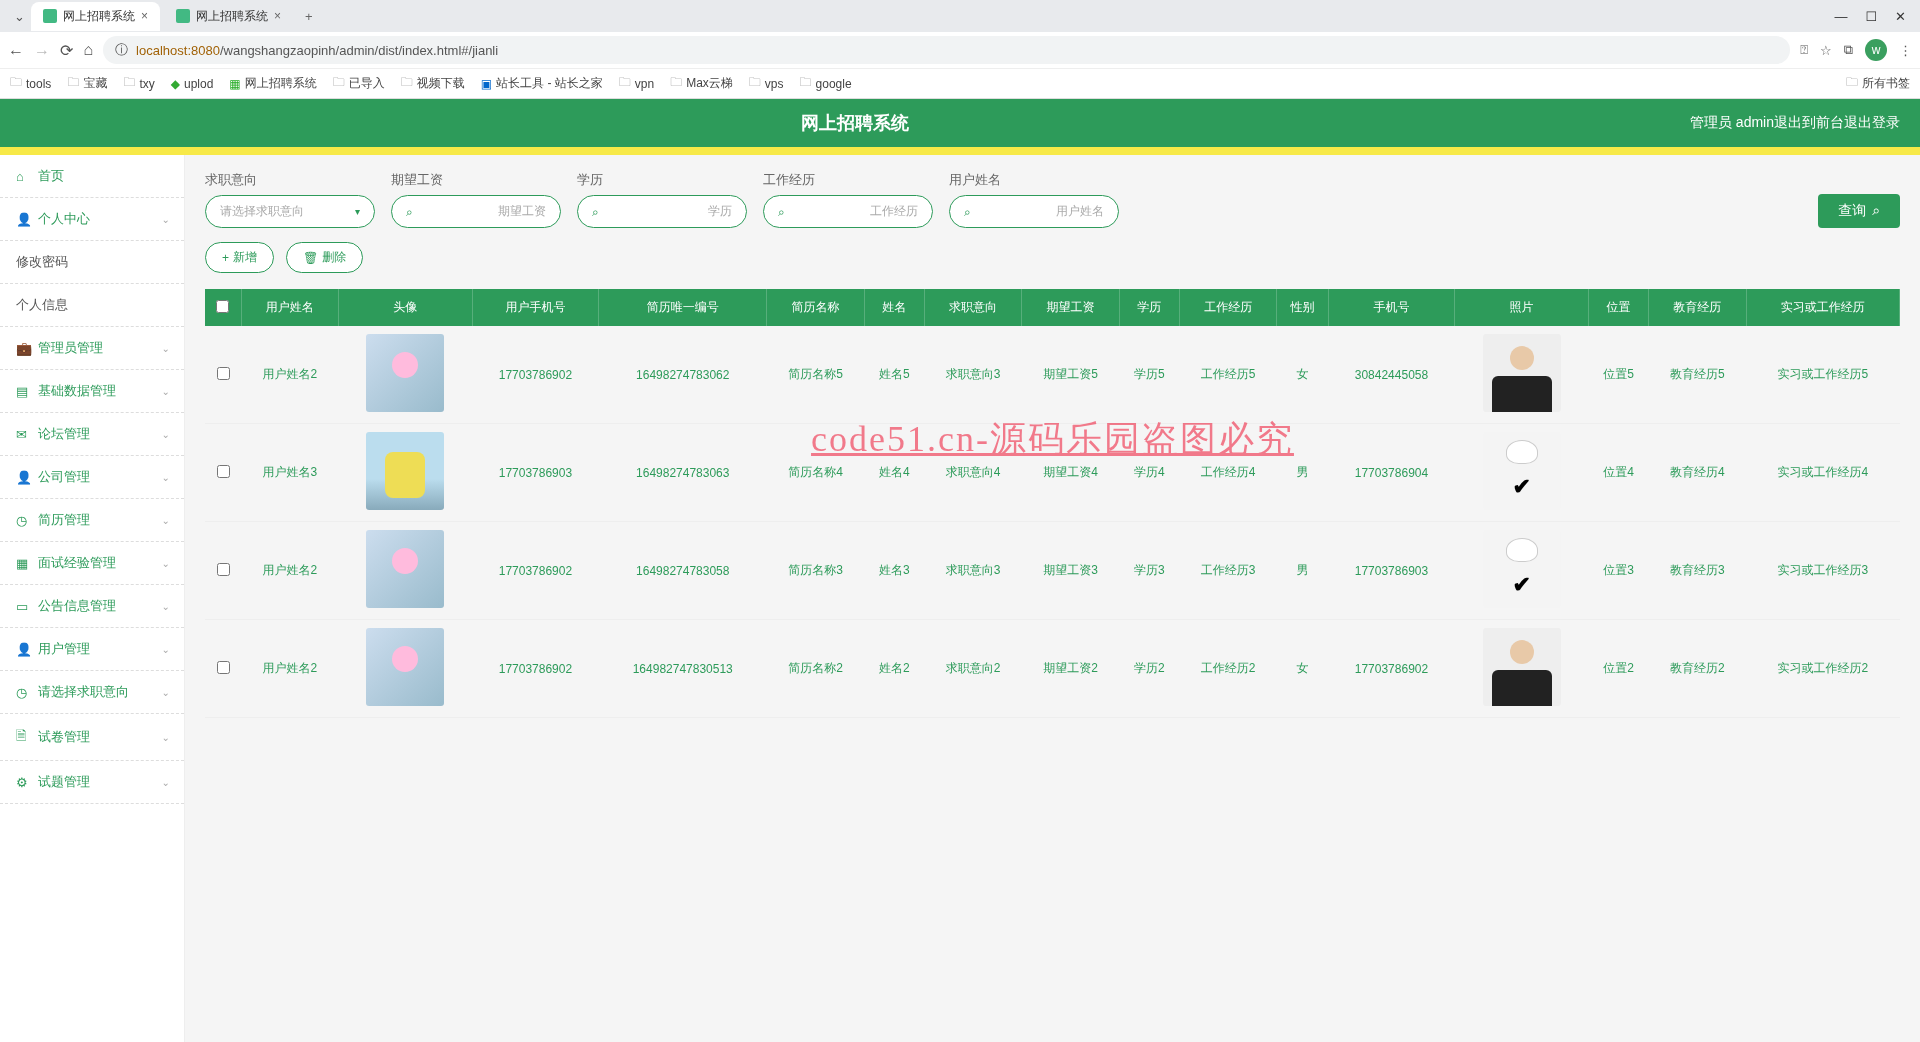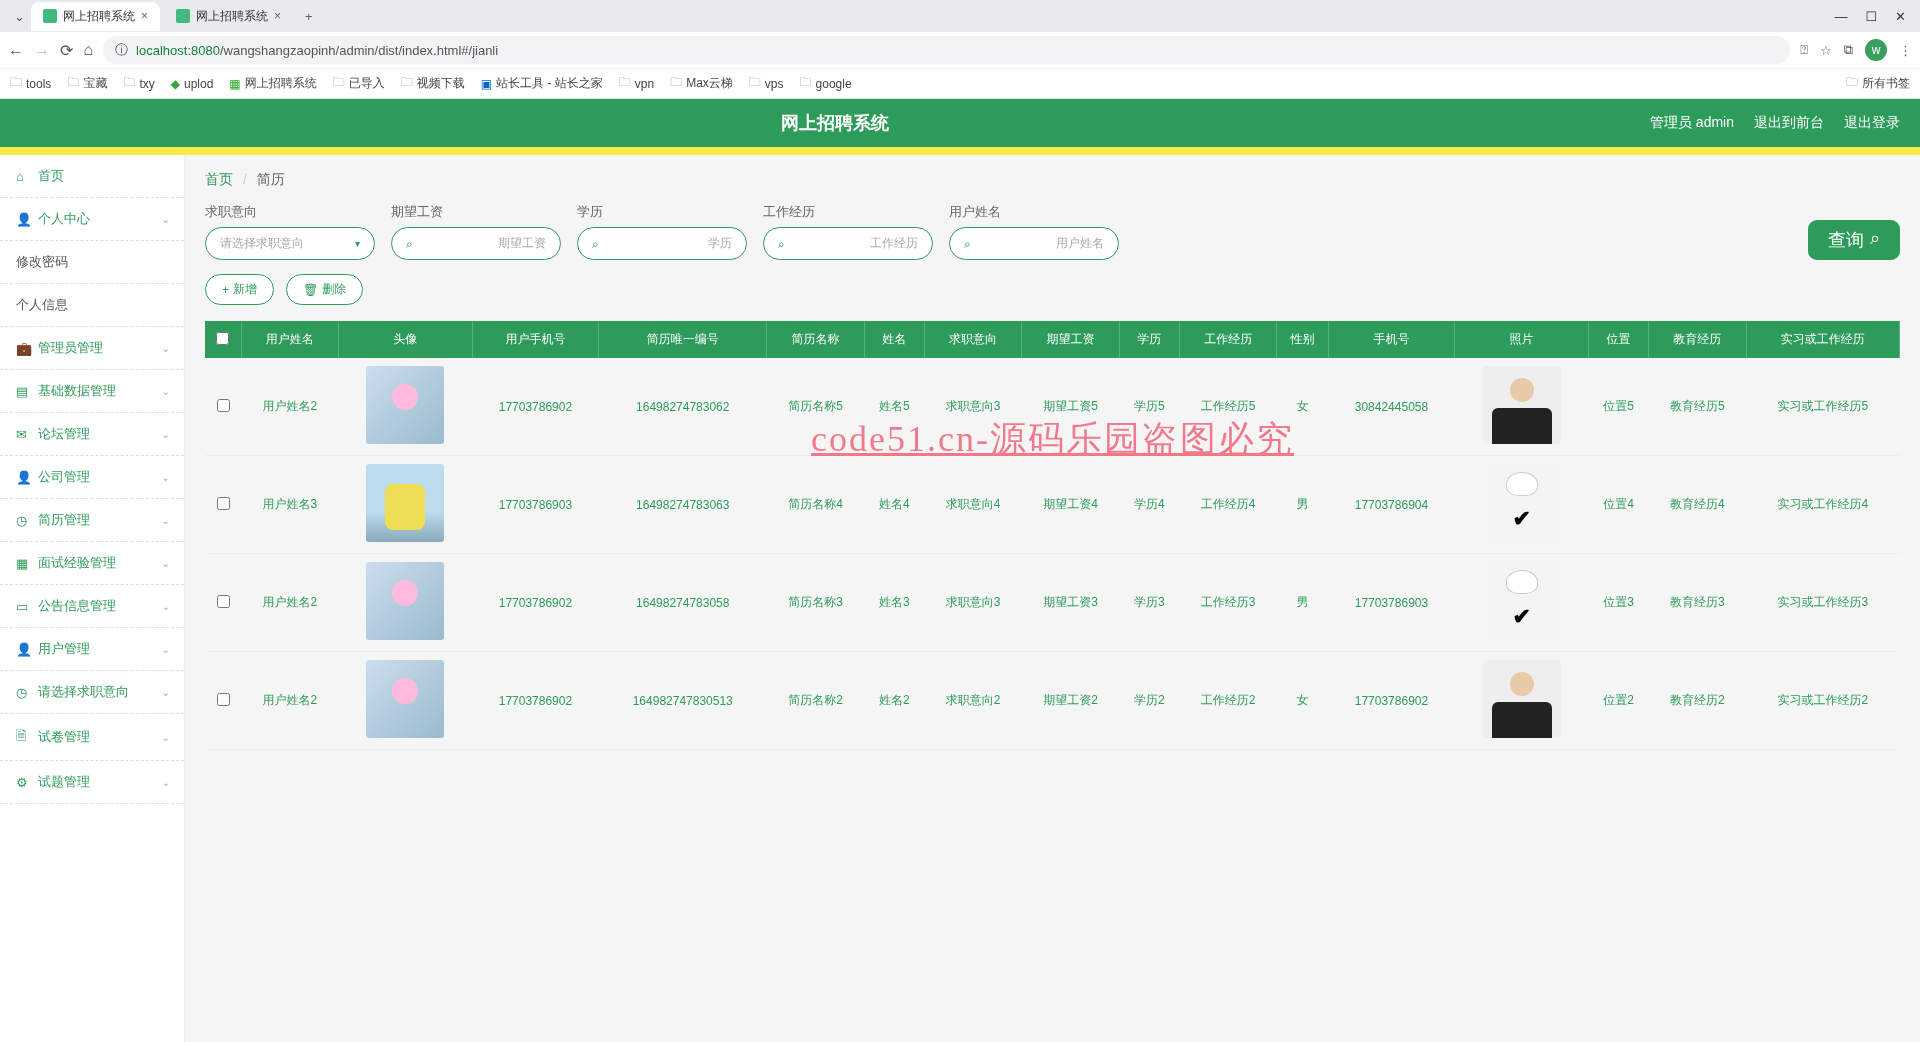--- a/index.html
+++ b/index.html
@@ -11,33 +11,33 @@
 .tab { display: flex; align-items: center; background: #fff; padding: 6px 12px; border-radius: 8px 8px 0 0; margin-right: 4px; font-size: 12px; gap: 6px; }
 .tab.inactive { background: transparent; }
 .tab-icon { width: 14px; height: 14px; background: #42b983; border-radius: 2px; }
 .tab-close { color: #666; cursor: pointer; }
 .tab-add { padding: 0 8px; color: #666; cursor: pointer; }
 .window-controls { margin-left: auto; display: flex; gap: 18px; padding-right: 14px; color: #333; }
 
 .addr-bar { display: flex; align-items: center; height: 36px; padding: 0 8px; gap: 10px; }
 .addr-bar .nav-btn { color: #555; cursor: pointer; font-size: 16px; }
 .url-box { flex: 1; display: flex; align-items: center; gap: 8px; background: #f1f3f4; border-radius: 16px; padding: 4px 12px; height: 28px; font-size: 13px; color: #555; }
-.url-box .url-host { color: #15803d; }
+.url-box .url-host { color: #a16207; }
 .addr-suffix { display: flex; gap: 12px; align-items: center; color: #555; }
 .ext-w { width: 22px; height: 22px; border-radius: 50%; background: #3a9f5f; color:#fff; display:flex; align-items:center; justify-content:center; font-size:12px; }
 
 .bookmarks { display: flex; align-items: center; height: 30px; padding: 0 10px; gap: 16px; font-size: 12px; color: #444; border-top: 1px solid #eee; }
 .bm-item { display: flex; align-items: center; gap: 4px; cursor: pointer; }
 .bm-folder { color: #888; }
 .bm-right { margin-left: auto; }
 
 
 .app-header { height: 48px; background: #2d9b5a; color: #fff; display: flex; align-items: center; padding: 0 20px; }
 .app-title { flex: 1; text-align: center; font-size: 18px; font-weight: bold; }
-.header-actions { display: flex; gap: 20px; font-size: 14px; }
+.header-actions { display: flex; font-size: 14px; }
 .header-actions span { cursor: pointer; }
 
 .yellow-strip { height: 8px; background: #f7e948; }
 
 
 .layout { display: flex; height: calc(100vh - 154px); }
 .sidebar { width: 185px; background: #fff; overflow-y: auto; border-right: 1px solid #eee; }
 .sb-item { display: flex; align-items: center; padding: 12px 16px; color: #2d9b5a; font-size: 13px; cursor: pointer; border-bottom: 1px dashed #ddd; gap: 8px; position: relative; }
 .sb-item.sub { color: #555; }
 .sb-item .chev { position: absolute; right: 14px; color: #aaa; font-size: 10px; }
@@ -47,21 +47,21 @@
 .breadcrumb { font-size: 14px; color: #666; margin-bottom: 14px; }
 .breadcrumb .bc-home { color: #2d9b5a; cursor: pointer; }
 .breadcrumb .sep { color: #ccc; margin: 0 6px; }
 
 
 .filters { display: flex; gap: 16px; flex-wrap: wrap; align-items: flex-end; margin-bottom: 14px; }
 .filter-group { display: flex; flex-direction: column; gap: 6px; }
 .filter-label { font-size: 13px; color: #666; }
 .filter-input { border: 1px solid #2d9b5a; border-radius: 18px; padding: 7px 14px; min-width: 170px; color: #aaa; font-size: 12px; background: #fff; display: flex; align-items: center; justify-content: space-between; }
 .filter-input .chev-d { color: #2d9b5a; font-size: 10px; }
-.query-btn { background: #2d9b5a; color: #fff; border: none; border-radius: 9px; padding: 8px 20px; font-size: 18px; cursor: pointer; margin-left: auto; display:flex; gap:6px; }
+.query-btn { background: #2d9b5a; color: #fff; border: none; border-radius: 4px; padding: 8px 20px; font-size: 14px; cursor: pointer; margin-left: auto; display:flex; gap:6px; }
 
 .action-row { display: flex; gap: 12px; margin-bottom: 16px; }
 .pill-btn { border: 1px solid #2d9b5a; color: #2d9b5a; background: #fff; border-radius: 18px; padding: 6px 16px; font-size: 12px; cursor: pointer; display:flex; align-items:center; gap:4px;}
 
 
 .tbl { width: 100%; border-collapse: collapse; font-size: 12px; }
 .tbl thead th { background: #2d9b5a; color: #fff; padding: 10px 4px; text-align: center; font-weight: normal; border-right: 1px solid rgba(255,255,255,.2); }
 .tbl tbody td { padding: 8px 4px; text-align: center; color: #2d9b5a; border-bottom: 1px solid #eee; vertical-align: middle; }
 .tbl .chk { width: 36px; }
 .avatar-box { width: 78px; height: 78px; background: linear-gradient(135deg,#cde,#9bc); display:inline-block; border-radius:3px; position:relative; overflow:hidden; }
@@ -256,25 +256,20 @@
         </div>
         <div class="sb-item">
           <span class="sb-icon">⚙</span>
           <span>试题管理</span>
           <span class="chev">⌄</span>
         </div>
       </div>
   </div>
 
   <div class="main">
-    <div class="breadcrumb">
-      <span class="bc-home">首页</span>
-      <span class="sep">/</span>
-      <span>简历</span>
-    </div>
 
     <div class="filters">
       <div class="filter-group">
         <span class="filter-label">求职意向</span>
         <div class="filter-input">
             <span>请选择求职意向</span>
             <span class="chev-d">▾</span>
           </div>
       </div>
       <div class="filter-group">

